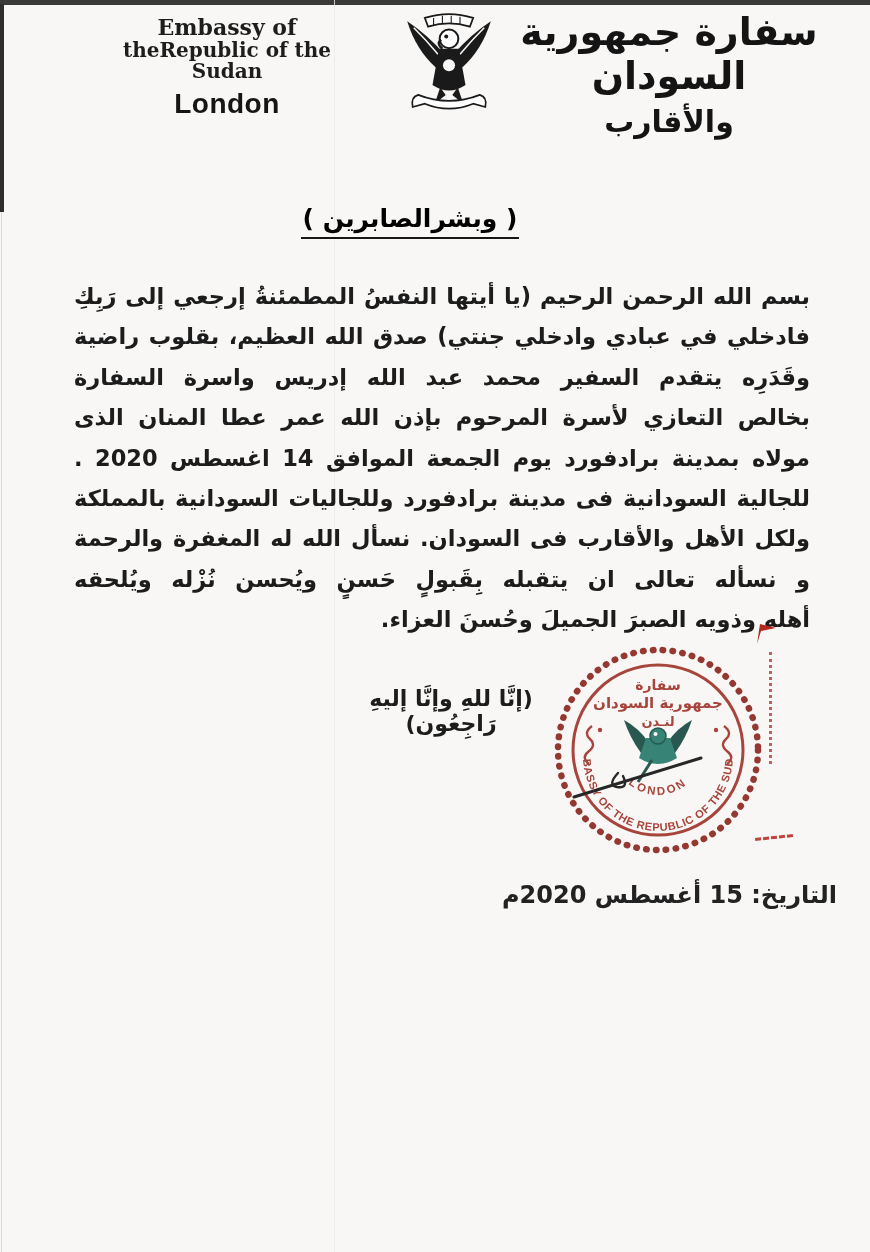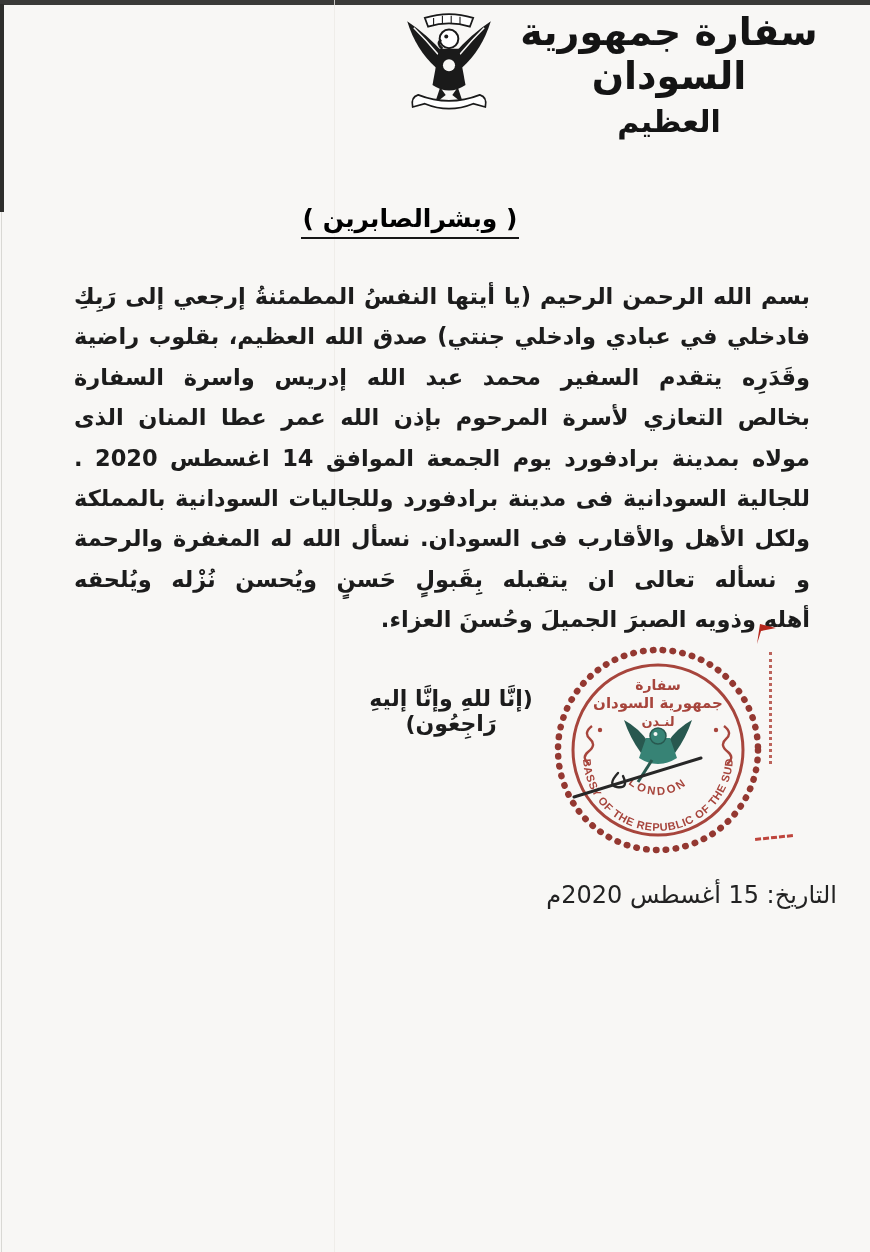--- a/index.html
+++ b/index.html
@@ -48,34 +48,39 @@
 
   
   .ink-flag{position:absolute;left:753px;top:622px;width:26px;height:26px;}
   .ink-dots-v{position:absolute;left:769px;top:652px;height:112px;width:0;
     border-left:3px dotted #a93228;opacity:.75;}
   .ink-dash-b{position:absolute;left:755px;top:836px;width:38px;height:0;
     border-top:3px dashed #b5271d;transform:rotate(-6deg);opacity:.85;}
 
   
   .footer{position:absolute;right:33px;top:872px;direction:rtl;text-align:right;
-    font-weight:normal;color:#222;}
+    font-weight:bold;color:#222;}
   .footer .f1{font-size:24px;line-height:46px;}
   .footer .f2{font-size:24px;line-height:46px;}
 </style>
 </head>
 <body>
 
 <div class="page">
 
   <div class="edge-top"></div>
   <div class="edge-left-dark"></div>
   <div class="edge-left-faint"></div>
   <div class="fold-line"></div>
 
+  <div class="hdr-en">
+    <div class="bl l1">Embassy of</div>
+    <div class="bl l2">theRepublic of the Sudan</div>
+    <div class="city">London</div>
+  </div>
 
   <svg class="emblem" viewBox="0 0 100 100">
 
     <path d="M28,9 Q50,2 72,9 L69,17 Q50,11 31,17 Z" fill="#ffffff" stroke="#1a1a1a" stroke-width="1.6"></path>
     <path d="M36,9 v7 M44,7 v7 M52,7 v7 M60,8 v7" stroke="#1a1a1a" stroke-width="1"></path>
 
     <path d="M12,12 Q30,24 45,41 L38,54 Q20,38 12,12 Z" fill="#1a1a1a"></path>
     <path d="M88,12 Q70,24 55,41 L62,54 Q80,38 88,12 Z" fill="#1a1a1a"></path>
     <path d="M18,18 Q30,30 40,42 M24,16 Q34,27 43,37 M82,18 Q70,30 60,42 M76,16 Q66,27 57,37" stroke="#f8f7f5" stroke-width="1.4" fill="none"></path>
 
@@ -85,21 +90,21 @@
 
     <path d="M41,37 L59,37 L65,70 Q50,80 35,70 Z" fill="#1a1a1a"></path>
     <circle cx="50" cy="52" r="5.5" fill="#f8f7f5"></circle>
     <path d="M42,72 L37,87 L47,79 Z M58,72 L63,87 L53,79 Z" fill="#1a1a1a"></path>
 
     <path d="M22,79 q-7,2 -5,11 l11,-3 q22,9 44,0 l11,3 q2,-9 -5,-11 q-28,11 -56,0 z" fill="#ffffff" stroke="#1a1a1a" stroke-width="1.6"></path>
   </svg>
 
   <div class="hdr-ar">
     <div class="l1">سفارة جمهورية السودان</div>
-    <div class="l2">العظيم</div>
+    <div class="l2">والأقارب</div>
   </div>
 
   <div class="doc-title">
     <span>( وبشرالصابرين )</span>
   </div>
 
   <div class="body-text">
     <div class="line">بسم الله الرحمن الرحيم (يا أيتها النفسُ المطمئنةُ إرجعي إلى رَبِكِ راضيةً مرضيةً</div>
     <div class="line">فادخلي في عبادي وادخلي جنتي) صدق الله العظيم، بقلوب راضية بقضاء الله</div>
     <div class="line">وقَدَرِه يتقدم السفير محمد عبد الله إدريس واسرة السفارة السودانية في لندن</div>

